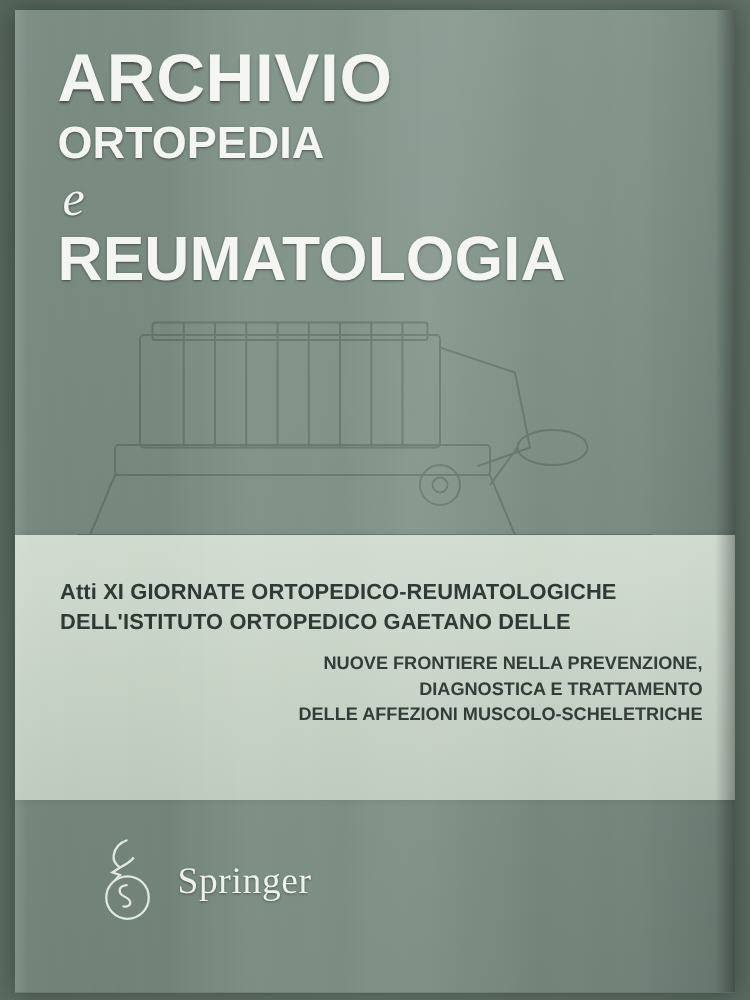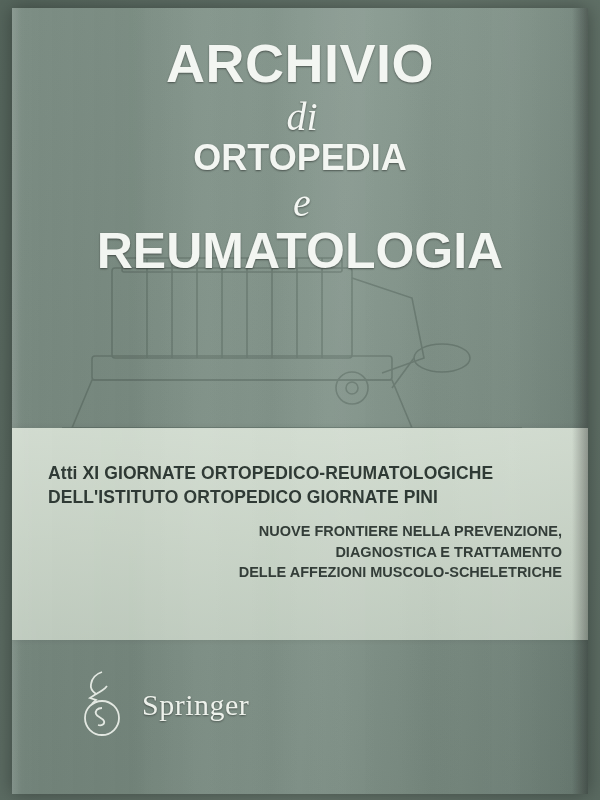--- a/index.html
+++ b/index.html
@@ -70,21 +70,20 @@
 
   
   .title-block {
     position: absolute;
     left: 0;
     right: 0;
     top: 28px;
     padding: 0 34px;
     color: #f3f6f2;
     text-shadow: 0 1px 2px rgba(0,0,0,0.45);
-    text-align: center;
   }
   .t-main {
     font-family: "Liberation Sans", sans-serif;
     font-weight: bold;
     font-size: 54px;
     line-height: 1.02;
     letter-spacing: 0.5px;
     margin: 0 0 4px 0;
   }
   .t-conn {
@@ -224,30 +223,29 @@
           <path d="M300 40 L360 60 L372 120 L330 135"></path>
           <ellipse cx="390" cy="120" rx="28" ry="14"></ellipse>
           <line x1="362" y1="120" x2="340" y2="150"></line>
           <path d="M10 190 L470 190"></path>
         </g>
       </svg>
     </div>
 
     <div class="title-block">
       <div class="t-main">ARCHIVIO</div>
-      <div class="t-conn">di</div>
       <div class="t-main2">ORTOPEDIA</div>
       <div class="t-conn">e</div>
       <div class="t-main3">REUMATOLOGIA</div>
     </div>
 
     <div class="band">
       <div class="band-inner">
         <div class="band-line1">Atti XI GIORNATE ORTOPEDICO-REUMATOLOGICHE</div>
-        <div class="band-line2">DELL'ISTITUTO ORTOPEDICO GIORNATE PINI</div>
+        <div class="band-line2">DELL'ISTITUTO ORTOPEDICO GAETANO DELLE</div>
         <div class="band-sub">
           <div>NUOVE FRONTIERE NELLA PREVENZIONE,</div>
           <div>DIAGNOSTICA E TRATTAMENTO</div>
           <div>DELLE AFFEZIONI MUSCOLO-SCHELETRICHE</div>
         </div>
       </div>
     </div>
 
     <div class="publisher">
       <span class="springer-logo">

